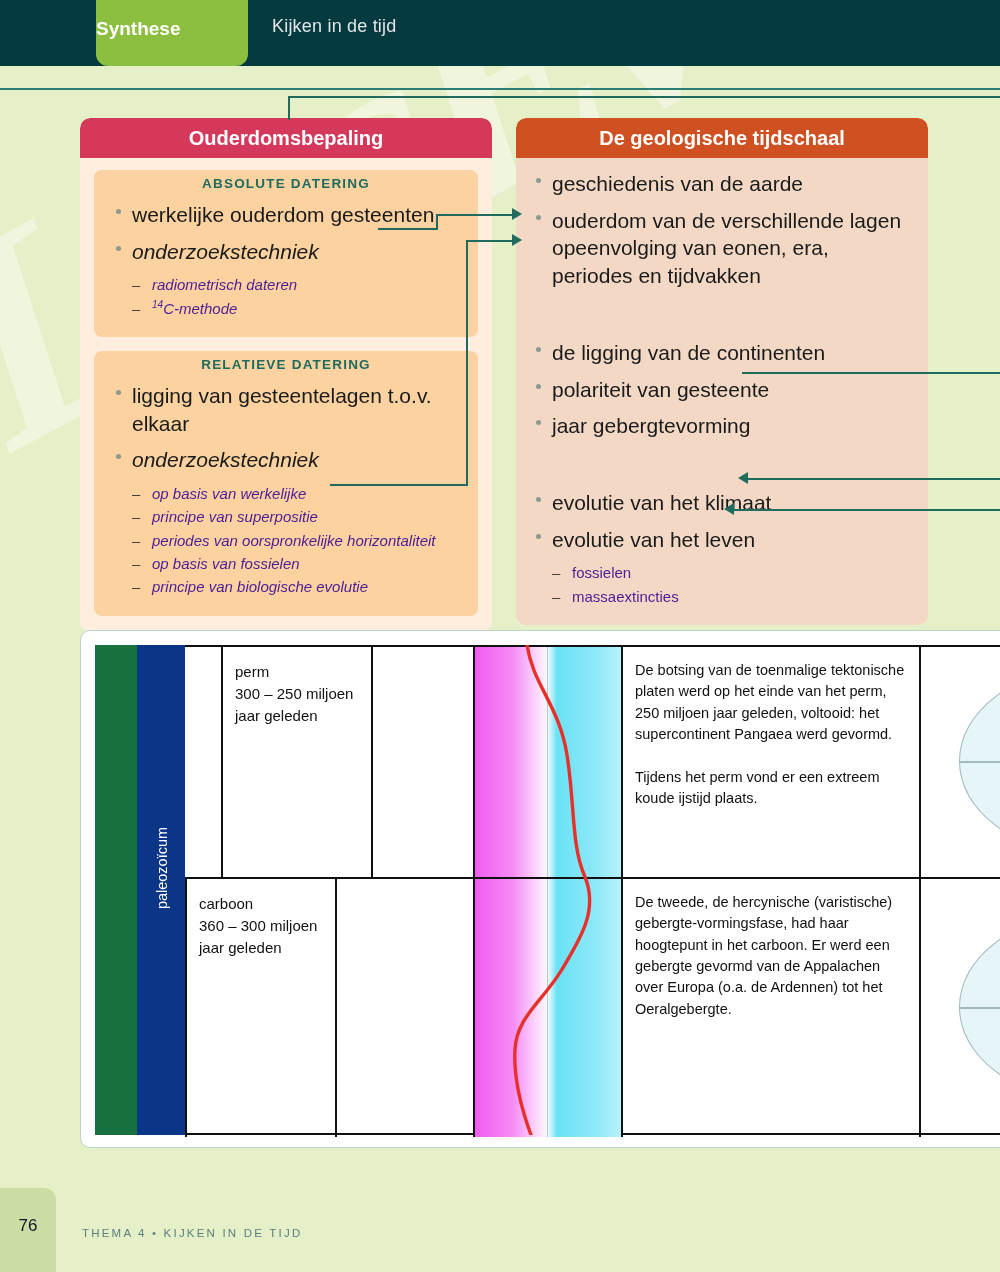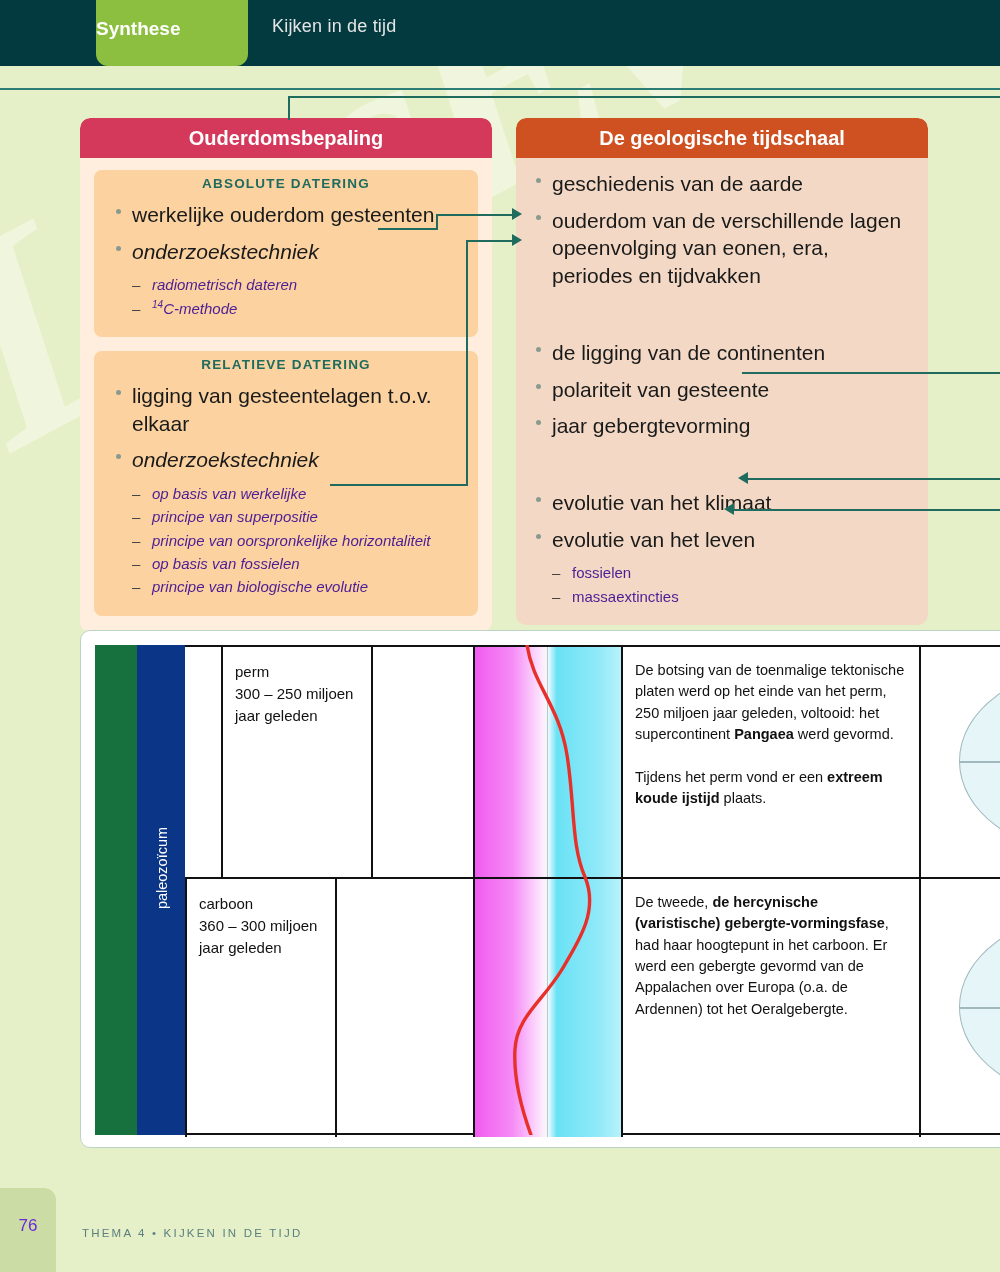--- a/index.html
+++ b/index.html
@@ -168,28 +168,28 @@
   .globe.g1 { top: 22px; }
   .globe.g2 { top: 36px; }
 
   
   .page-badge {
     position: absolute; left: 0; top: 1188px; width: 56px; height: 84px;
     background: #cbdda4; border-radius: 0 12px 0 0; z-index: 5;
   }
   .page-badge span {
     position: absolute; left: 0; right: 0; top: 28px; text-align: center;
-    color: #6d28d9; font-size: 17px;
+    color: #0f172a; font-size: 17px;
   }
   .footer-text {
     position: absolute; left: 82px; top: 1227px;
     color: #5a7f7e; font-size: 11.5px; font-weight: 400;
     letter-spacing: 2.2px; text-transform: uppercase; z-index: 5;
   }
-  b { font-weight: 700; }
+  b { font-weight: 400; }
 </style>
 </head>
 <body>
 
 <div id="page">
 
   <div class="watermark">LeesEva</div>
 
   <div class="header-bar">
     <div class="header-title">Kijken in de tijd</div>
@@ -250,21 +250,21 @@
 
       <div class="inner-card">
         <div class="card-title">RELATIEVE DATERING</div>
         <ul class="bul">
           <li>ligging van gesteentelagen t.o.v. elkaar</li>
           <li class="ital">onderzoekstechniek</li>
         </ul>
         <ul class="dash">
           <li>op basis van werkelijke</li>
           <li>principe van superpositie</li>
-          <li>principe van oorspronkelijke horizontaliteit</li>
+          <li>periodes van oorspronkelijke horizontaliteit</li>
           <li>op basis van fossielen</li>
           <li>principe van biologische evolutie</li>
         </ul>
       </div>
 
     </div>
   </div>
 
   <div class="panel" id="panel-right">
     <div class="panel-head">De geologische tijdschaal</div>

